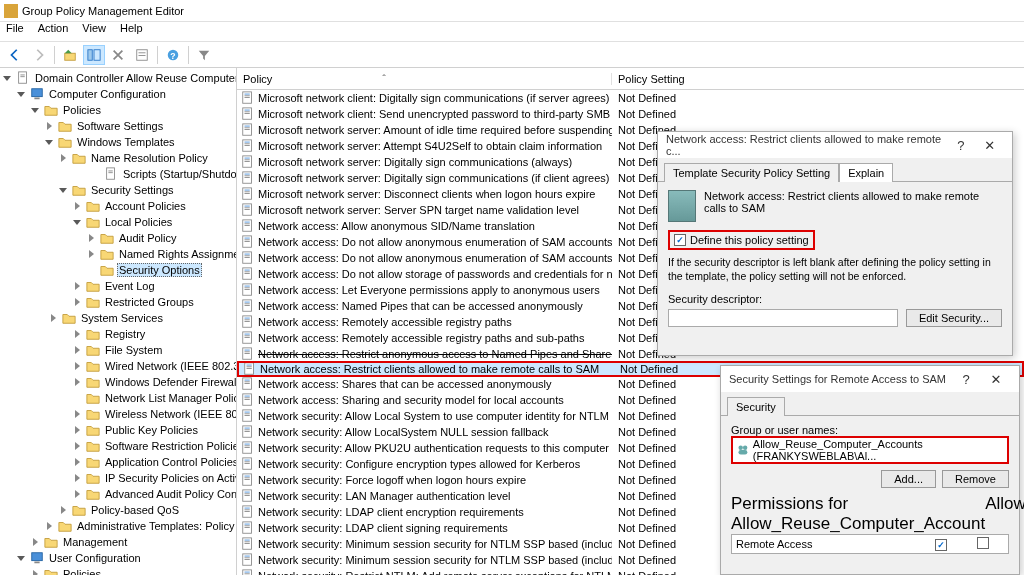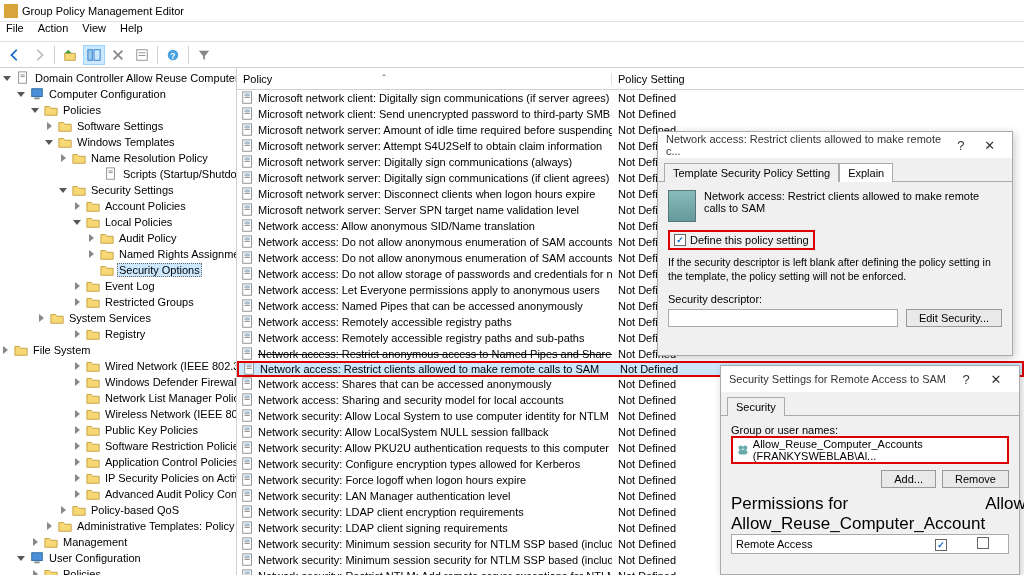--- a/index.html
+++ b/index.html
@@ -285,21 +285,21 @@
         <span class="expander">
           <svg viewBox="0 0 11 11">
             <path d="M3 1 L8 5 L3 9 Z" fill="#888"></path>
           </svg>
         </span>
         <span class="icon"><svg viewBox="0 0 16 16">
             <path d="M1 4 h5 l2 2 h7 v8 h-14 z" class="fold"></path>
           </svg></span>
         <span class="label">Restricted Groups</span>
       </div>
-      <div class="tree-item" style="padding-left: 36px;">
+      <div class="tree-item" style="padding-left: 48px;">
         <span class="expander">
           <svg viewBox="0 0 11 11">
             <path d="M3 1 L8 5 L3 9 Z" fill="#888"></path>
           </svg>
         </span>
         <span class="icon"><svg viewBox="0 0 16 16">
             <path d="M1 4 h5 l2 2 h7 v8 h-14 z" class="fold"></path>
           </svg></span>
         <span class="label">System Services</span>
       </div>
@@ -307,21 +307,21 @@
         <span class="expander">
           <svg viewBox="0 0 11 11">
             <path d="M3 1 L8 5 L3 9 Z" fill="#888"></path>
           </svg>
         </span>
         <span class="icon"><svg viewBox="0 0 16 16">
             <path d="M1 4 h5 l2 2 h7 v8 h-14 z" class="fold"></path>
           </svg></span>
         <span class="label">Registry</span>
       </div>
-      <div class="tree-item" style="">
+      <div class="tree-item" style="padding-left: 72px;">
         <span class="expander">
           <svg viewBox="0 0 11 11">
             <path d="M3 1 L8 5 L3 9 Z" fill="#888"></path>
           </svg>
         </span>
         <span class="icon"><svg viewBox="0 0 16 16">
             <path d="M1 4 h5 l2 2 h7 v8 h-14 z" class="fold"></path>
           </svg></span>
         <span class="label">File System</span>
       </div>

